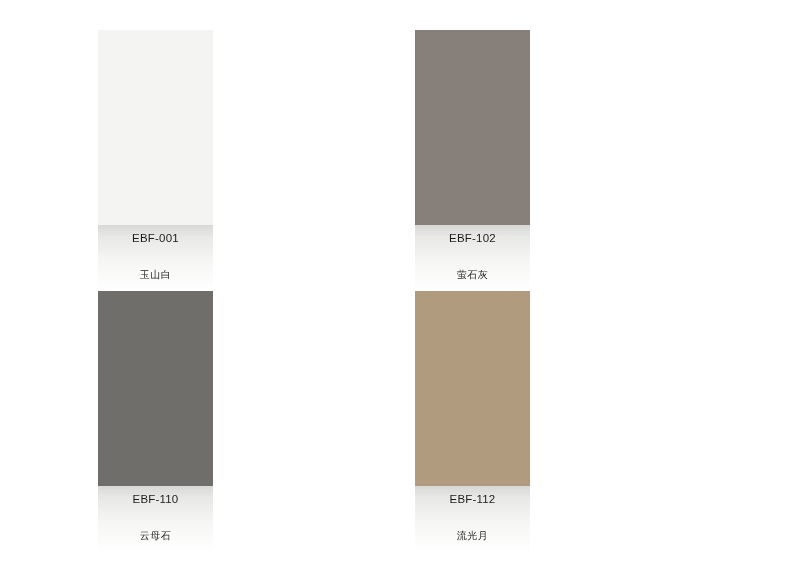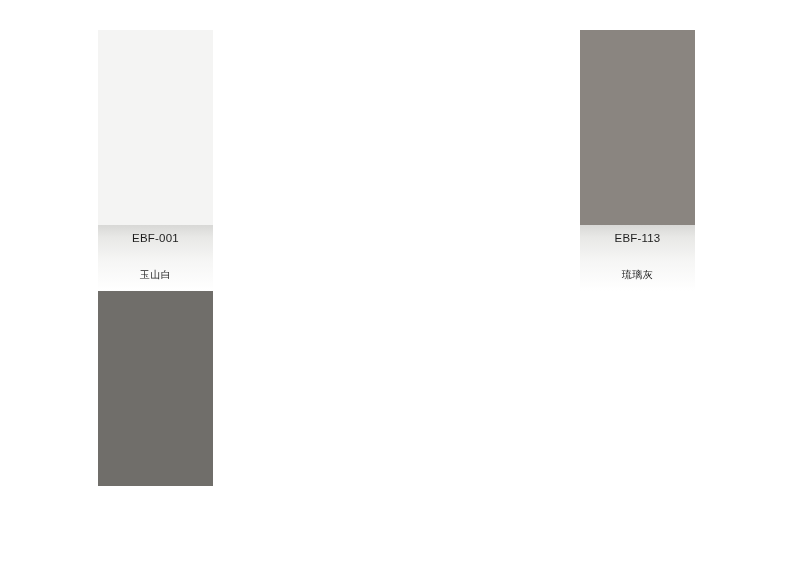--- a/index.html
+++ b/index.html
@@ -89,28 +89,41 @@
   <div class="swatch-column col-0">
     <div class="swatch-card">
       <div class="swatch-color" style="background-color: rgb(244, 244, 243);"></div>
       <div class="swatch-label">
         <span class="swatch-code">EBF-001</span>
         <span class="swatch-name">玉山白</span>
       </div>
     </div>
     <div class="swatch-card">
       <div class="swatch-color" style="background-color: rgb(112, 110, 106);"></div>
+      <div class="swatch-label">
+        <span class="swatch-code">EBF-110</span>
+        <span class="swatch-name">云母石</span>
+      </div>
     </div>
   </div>
 
 
+  <div class="swatch-column col-2">
+    <div class="swatch-card">
+      <div class="swatch-color" style="background-color: rgb(135, 128, 122);"></div>
+      <div class="swatch-label">
+        <span class="swatch-code">EBF-102</span>
+        <span class="swatch-name">萤石灰</span>
+      </div>
+    </div>
+    <div class="swatch-card">
+      <div class="swatch-color" style="background-color: rgb(176, 155, 126);"></div>
+      <div class="swatch-label">
+        <span class="swatch-code">EBF-112</span>
+        <span class="swatch-name">流光月</span>
+      </div>
+    </div>
+  </div>
 
   <div class="swatch-column col-3">
-    <div class="swatch-card">
-      <div class="swatch-color" style="background-color: rgb(138, 133, 128);"></div>
-      <div class="swatch-label">
-        <span class="swatch-code">EBF-113</span>
-        <span class="swatch-name">琉璃灰</span>
-      </div>
-    </div>
   </div>
 
 </div>
 
 </body></html>

